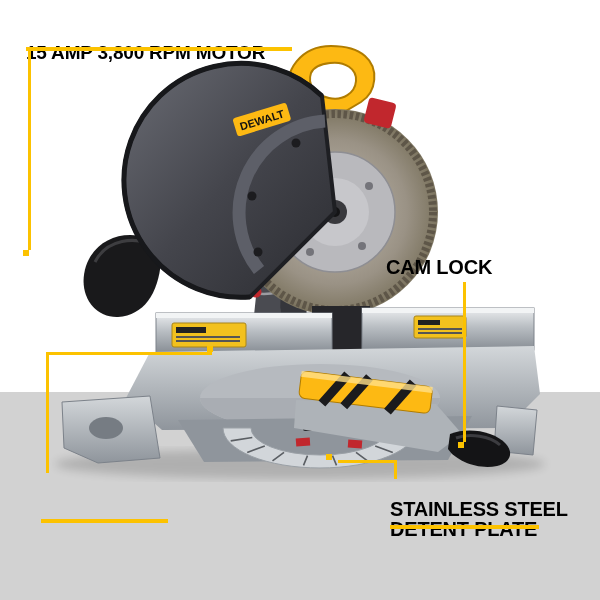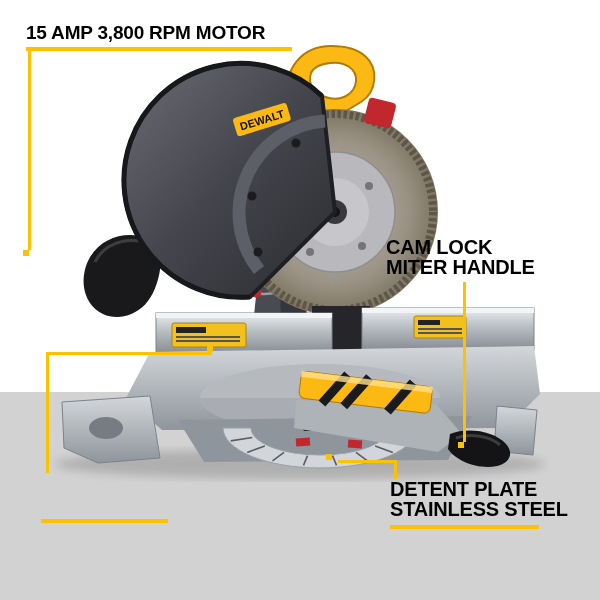--- a/index.html
+++ b/index.html
@@ -3,21 +3,21 @@
 <meta charset="utf-8">
 <style>
   * { margin:0; padding:0; box-sizing:border-box; }
   html,body { width:600px; height:600px; }
   body { font-family:"Liberation Sans","DejaVu Sans",sans-serif; background:#fff; }
   .stage { position:relative; width:600px; height:600px; background:#ffffff; overflow:hidden; }
   .floor { position:absolute; left:0; top:392px; width:600px; height:208px; background:#d2d2d2; }
   svg.saw { position:absolute; left:0; top:0; width:600px; height:600px; }
 
   
-  .lbl { position:absolute; font-weight:bold; color:#000; letter-spacing:-0.2px; }
+  .lbl { position:absolute; font-weight:bold; color:#000; letter-spacing:-0.2px;margin-top:20px; }
   .lbl .ln { font-size:20px; line-height:20px; white-space:nowrap; }
   #motor-label .ln { font-size:19px; }
 
   
   .bar, .vline, .hline { position:absolute; background:#fcc200; }
   .marker { position:absolute; width:6px; height:6px; border:3px solid #fcc200; background:transparent; }
 
   
   #motor-label  { left:26px;  top:23px; }
   #motor-bar    { left:26px;  top:47px;  width:266px; height:4px; }
@@ -189,34 +189,33 @@
 
   <div class="lbl" id="motor-label">
     <div class="ln">15 AMP 3,800 RPM MOTOR</div>
   </div>
   <div class="bar" id="motor-bar"></div>
   <div class="vline" id="motor-line"></div>
   <div class="marker" id="motor-marker"></div>
 
   <div class="lbl" id="camlock-label">
     <div class="ln">CAM LOCK</div>
-    <div class="ln">MITER HANDLE</div>
   </div>
   <div class="vline" id="camlock-line"></div>
   <div class="marker" id="camlock-marker"></div>
 
   <div class="lbl" id="fences-label">
   </div>
   <div class="bar" id="fences-bar"></div>
   <div class="vline" id="fences-vline"></div>
   <div class="hline" id="fences-hline"></div>
   <div class="marker" id="fences-marker"></div>
 
   <div class="lbl" id="detent-label">
+    <div class="ln">STAINLESS STEEL</div>
     <div class="ln">DETENT PLATE</div>
-    <div class="ln">STAINLESS STEEL</div>
   </div>
   <div class="bar" id="detent-bar"></div>
   <div class="vline" id="detent-vline"></div>
   <div class="hline" id="detent-hline"></div>
   <div class="marker" id="detent-marker"></div>
 
 </div>
 
 </body></html>

